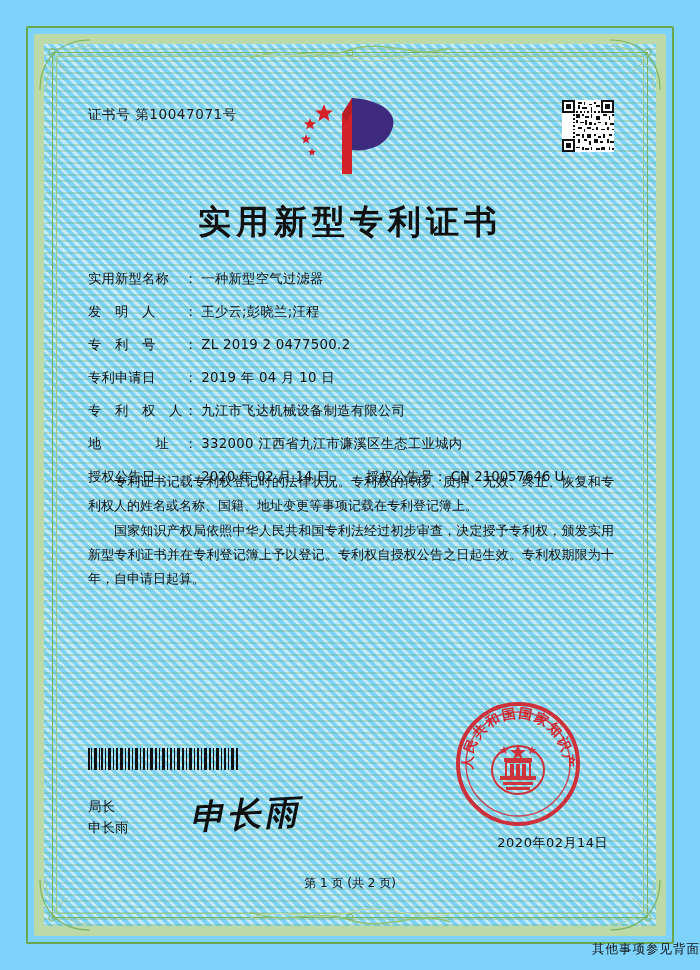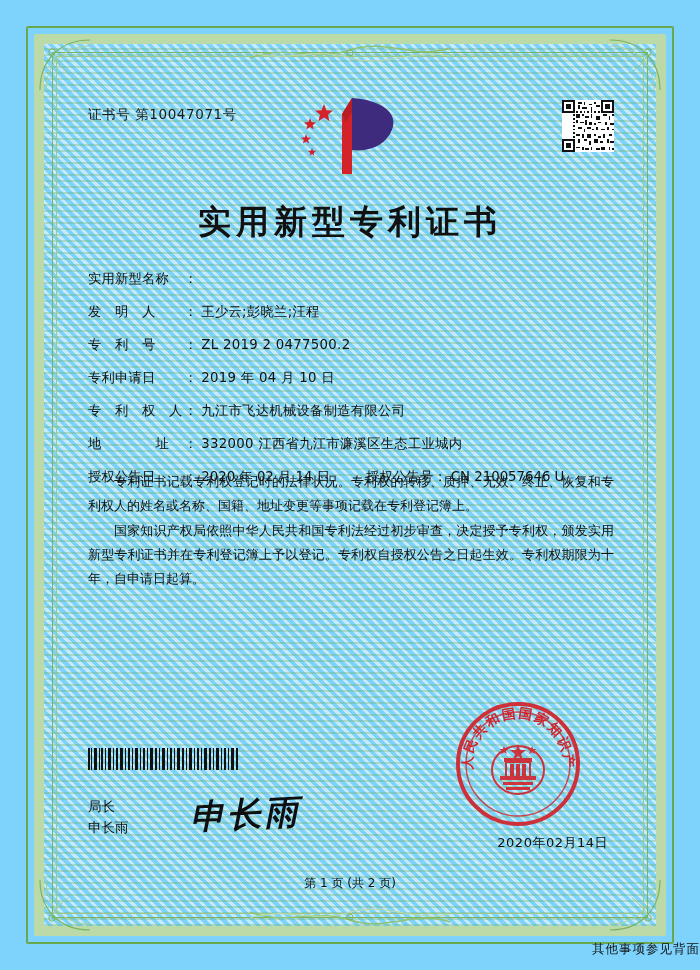--- a/index.html
+++ b/index.html
@@ -365,20 +365,21 @@
         <polygon points="22,56 23.1,58.8 26,59 23.7,60.9 24.4,63.8 22,62.1 19.6,63.8 20.3,60.9 18,59 20.9,58.8"></polygon>
       </g>
     </svg>
 
     <div class="title">实用新型专利证书</div>
 
     <div class="fields">
       <div class="field">
         <span class="f-label">实用新型名称</span>
         <span class="f-colon">：</span>
+        <span class="f-value">一种新型空气过滤器</span>
       </div>
       <div class="field">
         <span class="f-label">发　明　人</span>
         <span class="f-colon">：</span>
         <span class="f-value">王少云;彭晓兰;汪程</span>
       </div>
       <div class="field">
         <span class="f-label">专　利　号</span>
         <span class="f-colon">：</span>
         <span class="f-value">ZL 2019 2 0477500.2</span>

